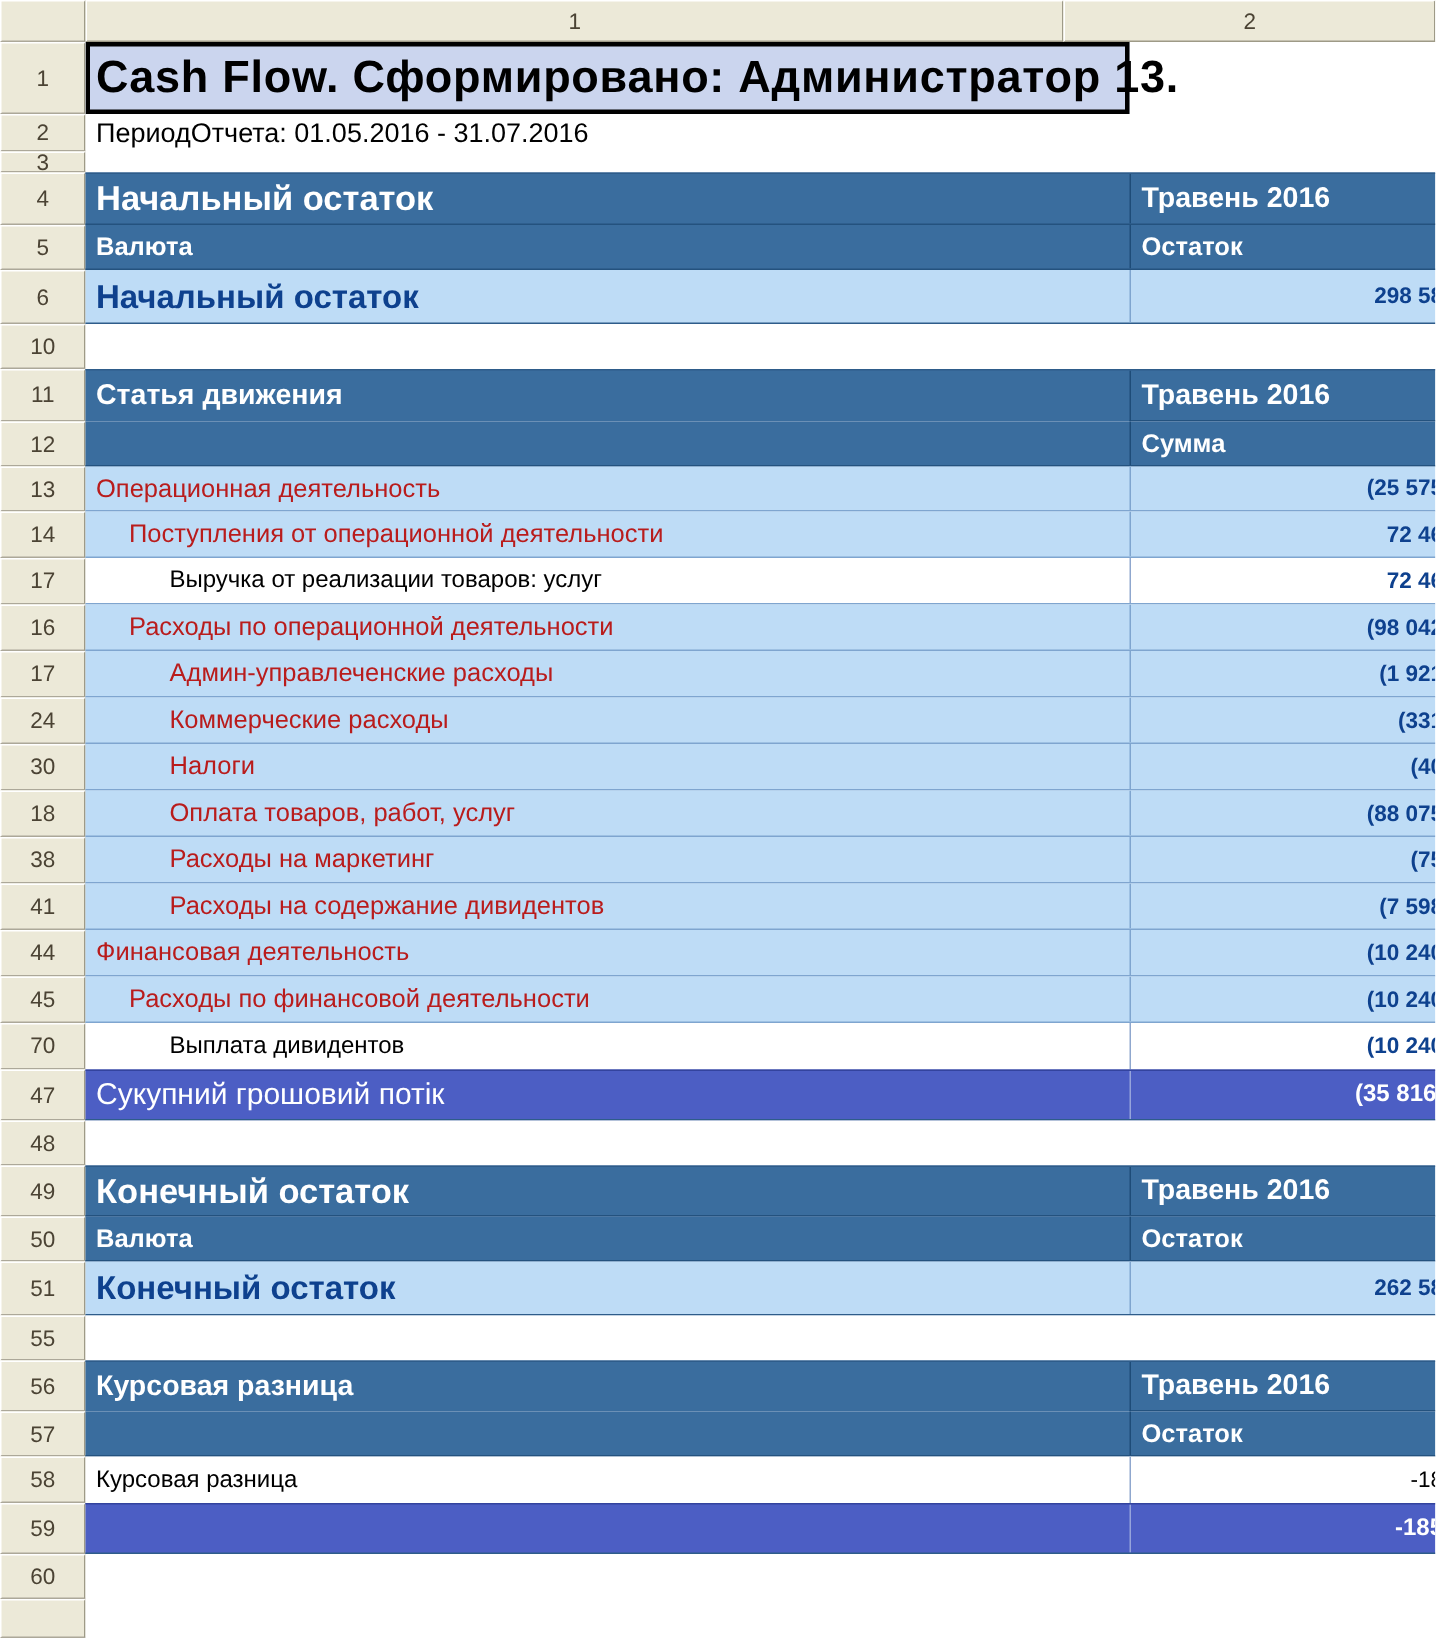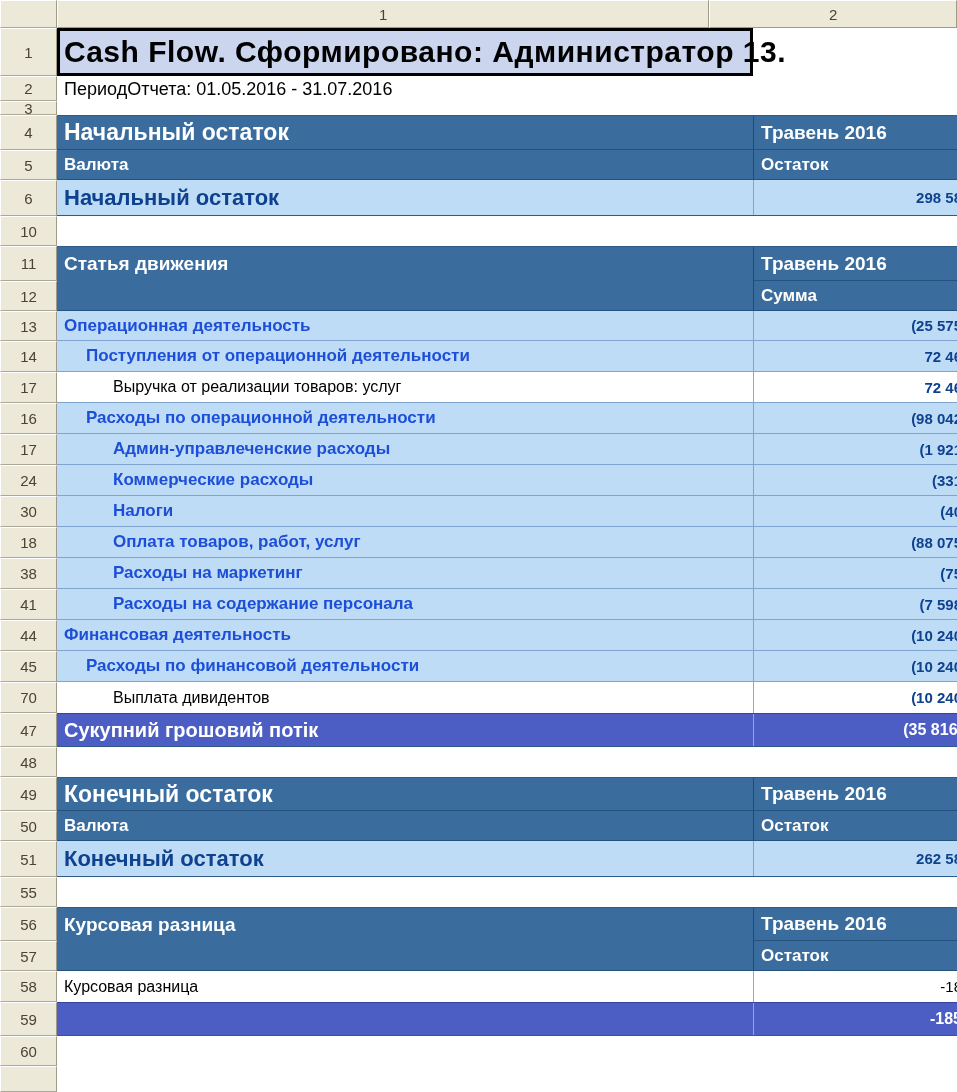--- a/index.html
+++ b/index.html
@@ -55,24 +55,24 @@
   .bt-block { border-top:1px solid #2E5C8A; }
   .bb-block { border-bottom:1px solid #2E5C8A; }
   .bb-dark  { border-bottom:1px solid #24527E; }
   .bb-grid  { border-bottom:1px solid #7FA5CF; }
   .bt-ind   { border-top:1px solid #33439E; }
   .c2line   { border-bottom:1px solid #24527E; }
   
   .lblBig { font-size:23px; font-weight:bold; }
   .lblMed { font-size:19px; font-weight:bold; }
   .lblSm  { font-size:17px; font-weight:bold; }
-  .grp    { font-size:17px; font-weight:bold; color:#1d4ed8; }
+  .grp    { font-size:17px; font-weight:normal; color:#b91c1c; }
   .det    { font-size:16px; color:#000; }
   .tot1   { font-size:22px; font-weight:bold; color:#0E418E; }
-  .ttl    { font-size:20px; font-weight:bold; }
+  .ttl    { font-size:20px; font-weight:normal; }
   .val    { font-size:15px; font-weight:bold; color:#0E418E; }
   .valw   { font-size:16px; font-weight:bold; color:#FFFFFF; }
   .valk   { font-size:15px; color:#000; }
   
   .selbg {
     position:absolute; left:0; top:0; width:696px; height:100%; background:#CBD5EE;
   }
   .titletxt {
     position:absolute; left:7px; top:50%; transform:translateY(-50%);
     font-size:30px; font-weight:bold; color:#000; white-space:nowrap; z-index:1; letter-spacing:0.5px;
@@ -275,21 +275,21 @@
       <div class="c1 ind2 grp">Расходы на маркетинг</div>
       <div class="c2v val">(75</div>
       <i class="vl"></i>
     </div>
   </div>
   <div class="row" style="height:31px">
     <div class="gut">
         <span>41</span>
       </div>
     <div class="dat lite bb-grid">
-      <div class="c1 ind2 grp">Расходы на содержание персонала</div>
+      <div class="c1 ind2 grp">Расходы на содержание дивидентов</div>
       <div class="c2v val">(7 598</div>
       <i class="vl"></i>
     </div>
   </div>
   <div class="row" style="height:31px">
     <div class="gut">
         <span>44</span>
       </div>
     <div class="dat lite bb-grid">
       <div class="c1 grp">Финансовая деятельность</div>

